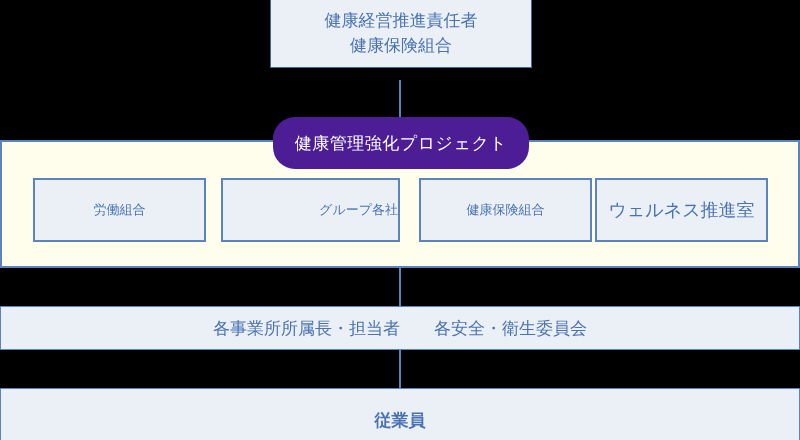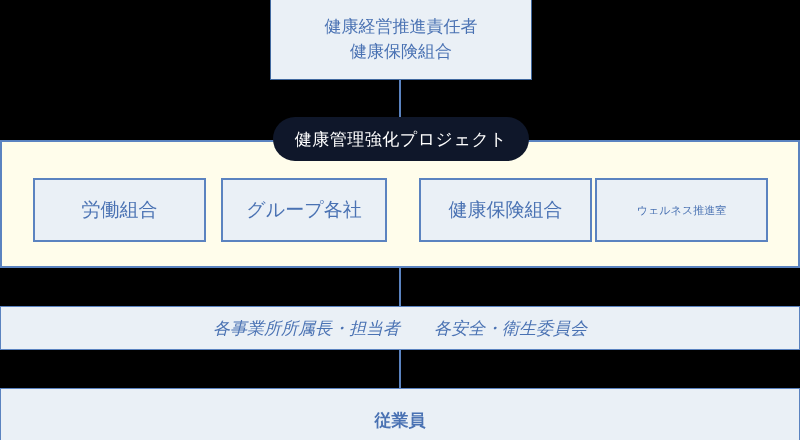--- a/index.html
+++ b/index.html
@@ -30,21 +30,21 @@
     justify-content: center;
     text-align: center;
     line-height: 1.45;
   }
 
   
   #top-box {
     left: 270px;
     top: 0px;
     width: 262px;
-    height: 80px;
+    height: 68px;
     font-size: 17px;
     border-top: none;
   }
   #top-box .two-line {
     display: block;
   }
 
   
   .connector {
     position: absolute;
@@ -78,23 +78,23 @@
     background: #fffdeb;
     border: 2px solid #5b83c0;
   }
 
   
   #project-pill {
     position: absolute;
     left: 273px;
     top: 117px;
     width: 256px;
-    height: 44px;
+    height: 52px;
     border-radius: 22px;
-    background: #0f172a;
+    background: #4c1d95;
     color: #ffffff;
     display: flex;
     align-items: center;
     justify-content: center;
     font-size: 17px;
     letter-spacing: 0.5px;
     z-index: 5;
   }
 
   
@@ -110,27 +110,27 @@
     box-sizing: border-box;
     top: 0px;
     height: 64px;
     background: #eaf0f6;
     border: 2px solid #5b83c0;
     color: #4a72b3;
     display: flex;
     align-items: center;
     justify-content: center;
     text-align: center;
-    font-size: 19px;
+    font-size: 13px;
     line-height: 1.35;
   }
   .member-box.m0 { left: 33px;  width: 173px; }
-  .member-box.m1 { left: 221px; width: 166px; }
+  .member-box.m1 { left: 221px; width: 179px; justify-content: flex-end; }
   .member-box.m2 { left: 409px; width: 173px; margin-left: 10px; }
-  .member-box.m3 { left: 595px; width: 173px; font-size: 11px; }
+  .member-box.m3 { left: 595px; width: 173px; font-size: 18px; }
 
   
   .band {
     position: absolute;
     box-sizing: border-box;
     left: 0px;
     width: 800px;
     background: #eaf0f6;
     border: 1.5px solid #5b83c0;
     color: #4a72b3;
@@ -140,21 +140,20 @@
     font-size: 17px;
   }
   #mid-band {
     top: 306px;
     height: 44px;
   }
   #mid-band .inner {
     display: flex;
     align-items: center;
     gap: 34px;
-    font-style: italic;
   }
   #bottom-band {
     top: 388px;
     height: 64px;
     border-bottom: none;
     font-weight: bold;
   }
 </style>
 </head>
 <body>

